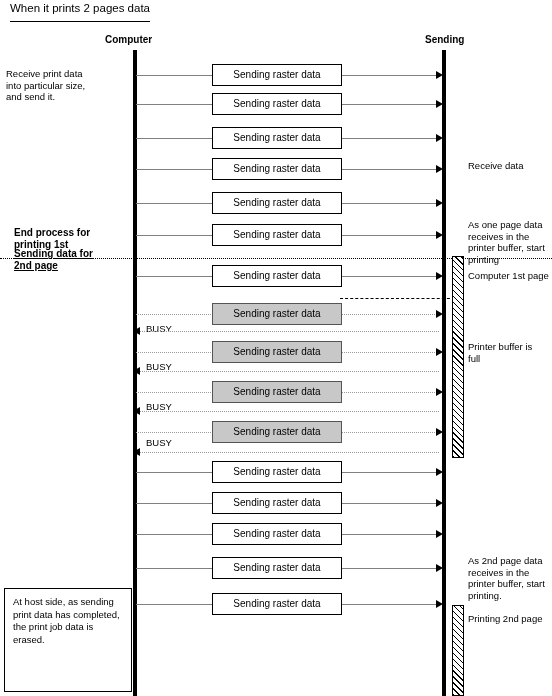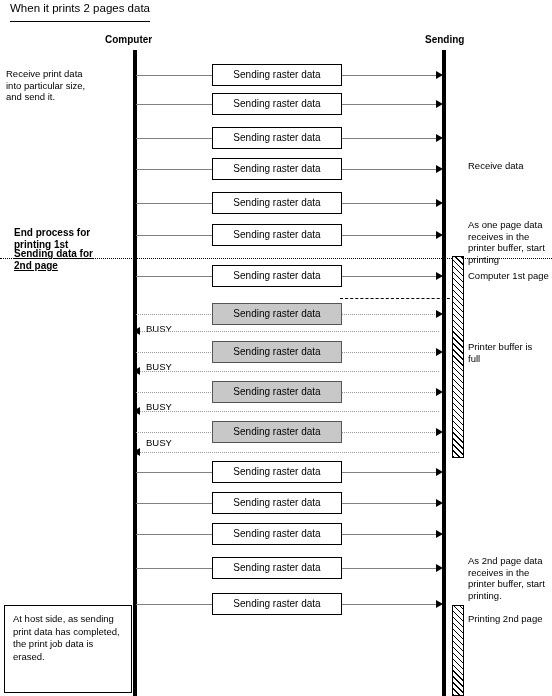--- a/index.html
+++ b/index.html
@@ -313,20 +313,20 @@
   <div class="note" style="left:468px; top:293px; width:82px;margin-top:48px;">Printer buffer is
 full</div>
 
   <div class="note" style="left:468px; top:555px; width:82px;">As 2nd page data
 receives in the
 printer buffer, start
 printing.</div>
 
   <div class="note" style="left:468px; top:613px; width:82px;">Printing 2nd page</div>
 
-  <div class="note-box" style="left:4px; top:588px; width:128px; height:88px;margin-top:17px;">
+  <div class="note-box" style="left:4px; top:588px; width:128px; height:104px;">
     <p>At host side, as sending
 print data has completed,
 the print job data is
 erased.</p>
   </div>
 
 </div>
 
 </body></html>

